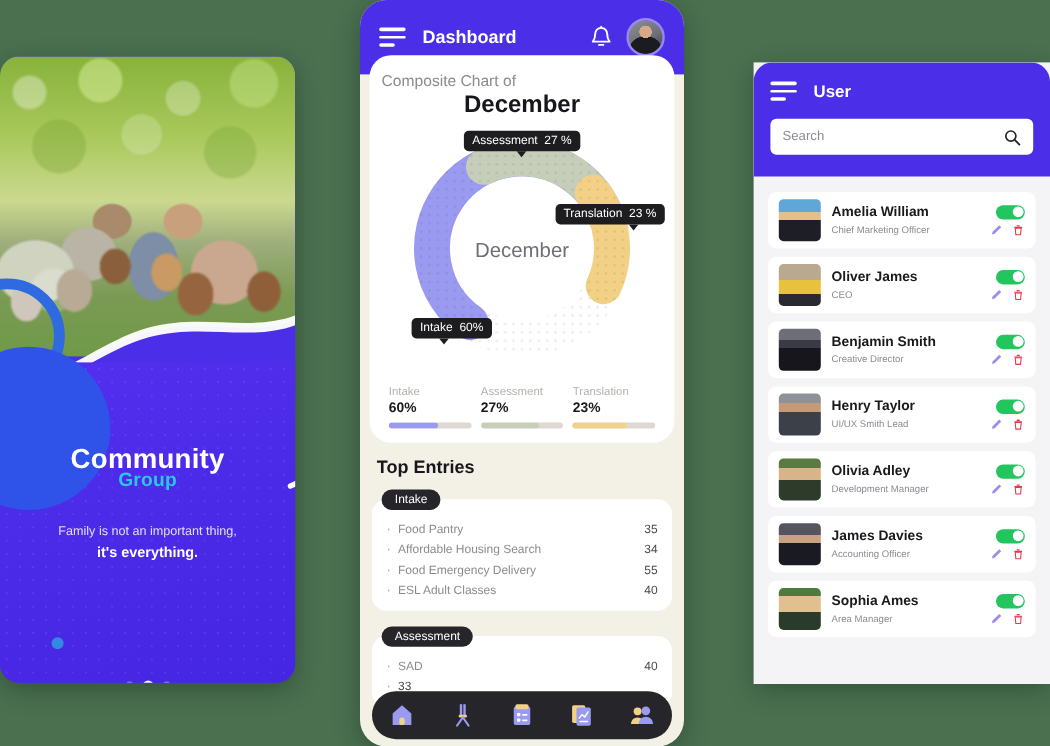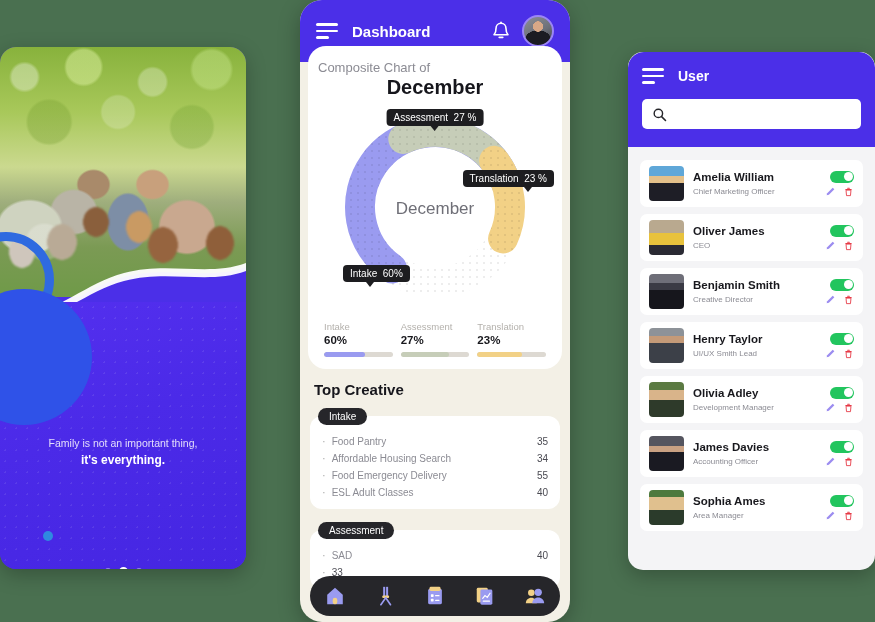--- a/index.html
+++ b/index.html
@@ -192,21 +192,21 @@
     background: #26262a; border-radius: 20px;
     display: flex; align-items: center; justify-content: space-around;
   }
   .nav-ico { width: 22px; height: 22px; display: block; cursor: pointer; }
 
   
   #right-panel {
     position: absolute; left: 628px; top: 52px;
     width: 247px; height: 518px;
     background: #f4f4f6;
-    border-radius: 15px;
+    border-radius: 0;
     overflow: hidden;
     box-shadow: 0 6px 20px rgba(0,0,0,.25);
   }
   .user-header {
     background: #4b2fe8; padding: 16px 14px 18px;
     border-radius: 16px 16px 0 0;
   }
   .uh-top { display: flex; align-items: center; }
   .uh-title { color: #fff; font-size: 14px; font-weight: bold; margin-left: 14px; }
   .search-box {
@@ -257,20 +257,29 @@
       <path d="M0,74 C42,96 78,52 124,40 C168,28 208,44 246,30 L246,90 L0,90 Z" fill="#4b2fe8"></path>
       <path d="M0,70 C42,92 78,48 124,36 C168,24 208,40 246,26 L246,34 C208,48 168,32 124,44 C78,56 42,100 0,78 Z" fill="#ffffff" opacity="0.95"></path>
     </svg>
     <div class="purple-body">
       <div class="dotgrid"></div>
     </div>
     <div class="ring-deco"></div>
     <div class="circle-big"></div>
     <div class="dot-blue"></div>
 
+    <div class="logo-wrap">
+      <div class="logo-line1">Community</div>
+      <div class="logo-line2">Group</div>
+      <svg class="logo-swoosh" width="34" height="46" viewBox="0 0 34 46">
+        <path d="M30,4 C34,20 26,34 10,40" stroke="#ffffff" stroke-width="4.5" fill="none" stroke-linecap="round"></path>
+        <circle cx="24.5" cy="2.5" r="3" fill="#2ac8e8"></circle>
+        <circle cx="31" cy="3" r="1.6" fill="#6b7fe8"></circle>
+      </svg>
+    </div>
 
     <div class="tagline">
       <span>Family is not an important thing,</span><br>
       <b>it's everything.</b>
     </div>
 
     <div class="dots-nav">
       <i></i>
       <i class="active"></i>
       <i></i>
@@ -351,21 +360,21 @@
           <div class="stat-label">Translation</div>
           <div class="stat-val">23%</div>
           <div class="bar">
               <i style="width:65%;background:#f2d186"></i>
             </div>
         </div>
       </div>
     </div>
 
     <div class="entries">
-      <div class="entries-title">Top Creative</div>
+      <div class="entries-title">Top Entries</div>
 
       <div class="entries-group" style="margin-top:0">
         <span class="tag">Intake</span>
         <div class="entry-card">
           <div class="entry-row">
             <span class="bullet">·</span>
             <span class="name">Food Pantry</span>
             <span class="num">35</span>
           </div>
           <div class="entry-row">
@@ -441,20 +450,21 @@
     <div class="user-header">
       <div class="uh-top">
         <div class="hamburger">
           <span></span>
             <span></span>
             <span></span>
         </div>
         <div class="uh-title">User</div>
       </div>
       <div class="search-box">
+        <input type="text" placeholder="Search" style="">
         <svg width="15" height="15" viewBox="0 0 20 20">
           <circle cx="8.5" cy="8.5" r="5.6" fill="none" stroke="#26262a" stroke-width="1.9"></circle>
           <path d="M12.8 12.8 18 18" stroke="#26262a" stroke-width="2.1" stroke-linecap="round"></path>
         </svg>
       </div>
     </div>
 
     <div class="user-list">
 
       <div class="user-row">

